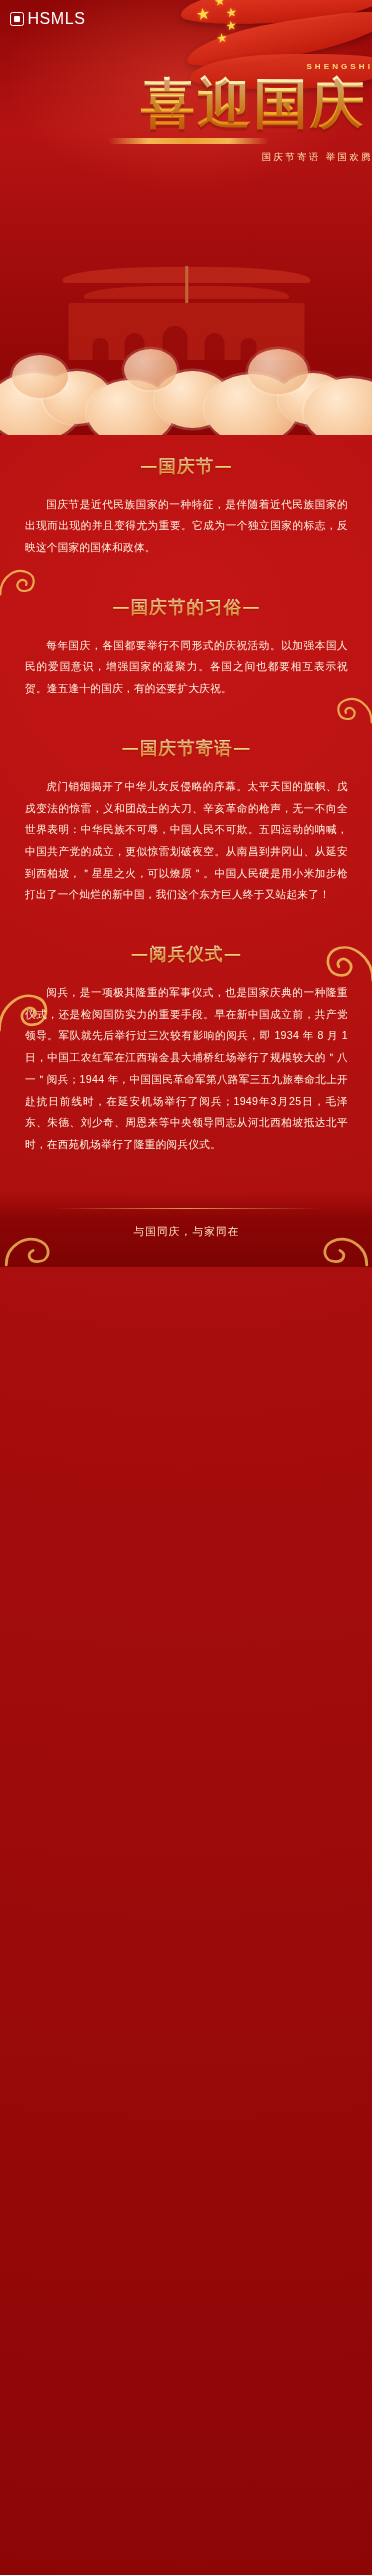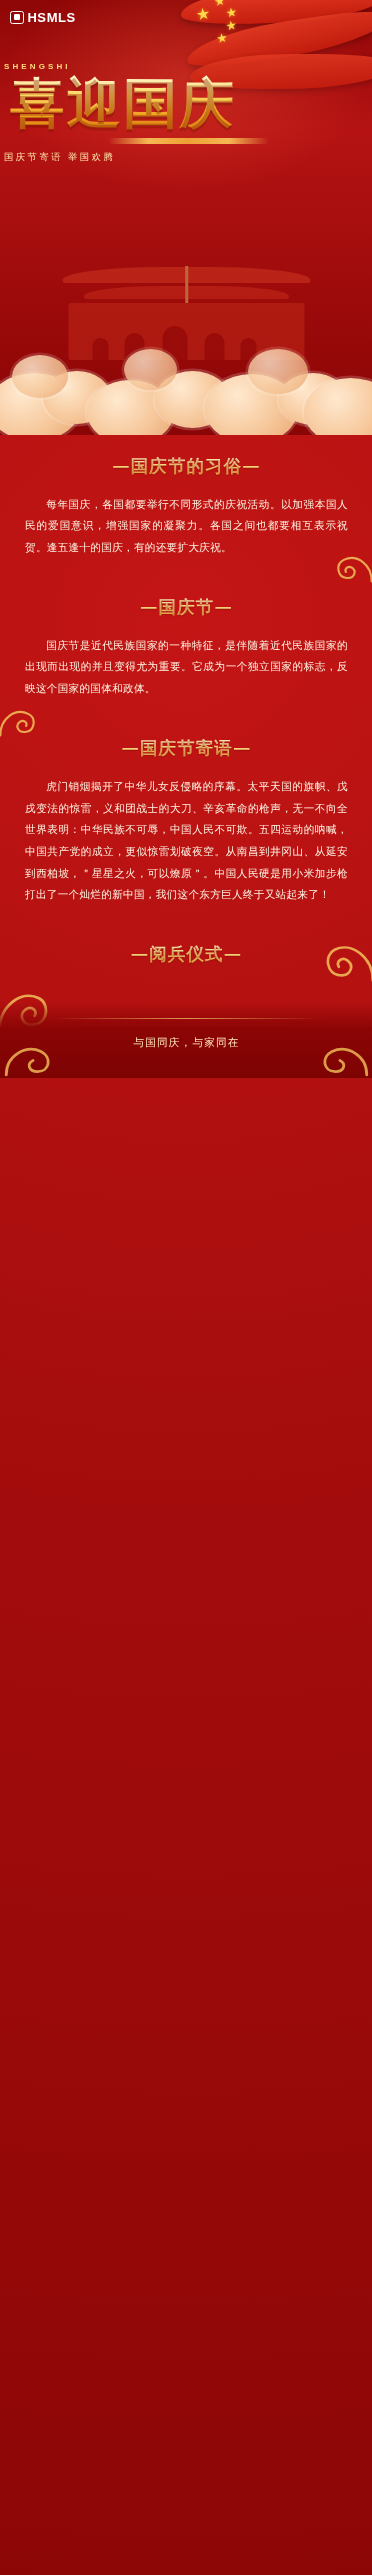--- a/index.html
+++ b/index.html
@@ -77,31 +77,31 @@
   }
   .logo-mark:after {
     content: "";
     position: absolute;
     left: 2.5px; top: 2.5px;
     width: 6.2px; height: 6.2px;
     background: #ffffff;
     border-radius: 1.2px;
   }
   .logo-text {
-    font-size: 13px;
-    font-weight: bold;
+    font-size: 16px;
+    font-weight: normal;
     letter-spacing: 0.6px;
     color: #ffffff;
   }
 
   
   .title-wrap {
     position: absolute;
     top: 62px; left: 4px; right: 0;
-    text-align: left;
+    text-align: right;
     z-index: 5;
   }
   .pinyin {
     font-size: 8px;
     letter-spacing: 3.1px;
     color: #ffd978;
     margin-bottom: 3.7px;
     font-weight: bold;
   }
   .main-title {
@@ -318,51 +318,52 @@
       <div class="cloud" style="width:93px;height:68px;left:304px;bottom:-11.2px;"></div>
       <div class="cloud" style="width:56px;height:43px;left:12.4px;bottom:37px;opacity:.85;"></div>
       <div class="cloud" style="width:53px;height:41px;left:124px;bottom:45px;opacity:.8;"></div>
       <div class="cloud" style="width:60px;height:45px;left:248px;bottom:41px;opacity:.8;"></div>
     </div>
   </div>
 
   <div class="content">
 
     <div class="section">
+      <h2 class="sec-title">—国庆节—</h2>
+      <p class="sec-body">国庆节是近代民族国家的一种特征，是伴随着近代民族国家的出现而出现的并且变得尤为重要。它成为一个独立国家的标志，反映这个国家的国体和政体。</p>
+      <div class="swirl" style="left:-3.7px; top:106px;">
+        <svg viewBox="0 0 100 100">
+            <path d="M10 80 C10 40 45 15 75 30 C95 40 90 70 68 72 C50 74 44 56 56 48 C64 43 74 50 70 58" fill="none" stroke="#f2c15a" stroke-width="5" stroke-linecap="round"></path>
+          </svg>
+      </div>
+    </div>
+
+    <div class="section">
       <h2 class="sec-title">—国庆节的习俗—</h2>
       <p class="sec-body">每年国庆，各国都要举行不同形式的庆祝活动。以加强本国人民的爱国意识，增强国家的凝聚力。各国之间也都要相互表示祝贺。逢五逢十的国庆，有的还要扩大庆祝。</p>
       <div class="swirl" style="right:-2.5px; top:93px;">
         <svg viewBox="0 0 100 100">
             <path d="M90 80 C90 40 55 15 25 30 C5 40 10 70 32 72 C50 74 56 56 44 48 C36 43 26 50 30 58" fill="none" stroke="#f2c15a" stroke-width="5" stroke-linecap="round"></path>
-          </svg>
-      </div>
-    </div>
-
-    <div class="section">
-      <h2 class="sec-title">—国庆节—</h2>
-      <p class="sec-body">国庆节是近代民族国家的一种特征，是伴随着近代民族国家的出现而出现的并且变得尤为重要。它成为一个独立国家的标志，反映这个国家的国体和政体。</p>
-      <div class="swirl" style="left:-3.7px; top:106px;">
-        <svg viewBox="0 0 100 100">
-            <path d="M10 80 C10 40 45 15 75 30 C95 40 90 70 68 72 C50 74 44 56 56 48 C64 43 74 50 70 58" fill="none" stroke="#f2c15a" stroke-width="5" stroke-linecap="round"></path>
           </svg>
       </div>
     </div>
 
     <div class="section">
       <h2 class="sec-title">—国庆节寄语—</h2>
       <p class="sec-body">虎门销烟揭开了中华儿女反侵略的序幕。太平天国的旗帜、戊戌变法的惊雷，义和团战士的大刀、辛亥革命的枪声，无一不向全世界表明：中华民族不可辱，中国人民不可欺。五四运动的呐喊，中国共产党的成立，更似惊雷划破夜空。从南昌到井冈山、从延安到西柏坡，＂星星之火，可以燎原＂。中国人民硬是用小米加步枪打出了一个灿烂的新中国，我们这个东方巨人终于又站起来了！</p>
       <div class="swirl" style="left:-5px; top:248px; width:55px; height:55px;">
         <svg viewBox="0 0 100 100">
             <path d="M8 84 C8 40 48 10 80 26 C100 36 96 72 70 74 C50 76 42 56 56 46 C66 39 78 48 72 58" fill="none" stroke="#f2c15a" stroke-width="5" stroke-linecap="round"></path>
           </svg>
       </div>
     </div>
 
     <div class="section">
       <h2 class="sec-title">—阅兵仪式—</h2>
+      <p class="sec-body">阅兵，是一项极其隆重的军事仪式，也是国家庆典的一种隆重仪式，还是检阅国防实力的重要手段。早在新中国成立前，共产党领导。军队就先后举行过三次较有影响的阅兵，即 1934 年 8 月 1 日，中国工农红军在江西瑞金县大埔桥红场举行了规模较大的＂八一＂阅兵；1944 年，中国国民革命军第八路军三五九旅奉命北上开赴抗日前线时，在延安机场举行了阅兵；1949年3月25日，毛泽东、朱德、刘少奇、周恩来等中央领导同志从河北西柏坡抵达北平时，在西苑机场举行了隆重的阅兵仪式。</p>
       <div class="swirl" style="right:-3.7px; top:-6.2px; width:53px; height:53px;">
         <svg viewBox="0 0 100 100">
             <path d="M92 84 C92 40 52 10 20 26 C0 36 4 72 30 74 C50 76 58 56 44 46 C34 39 22 48 28 58" fill="none" stroke="#f2c15a" stroke-width="5" stroke-linecap="round"></path>
           </svg>
       </div>
     </div>
 
   </div>
 
   <div class="footer">

